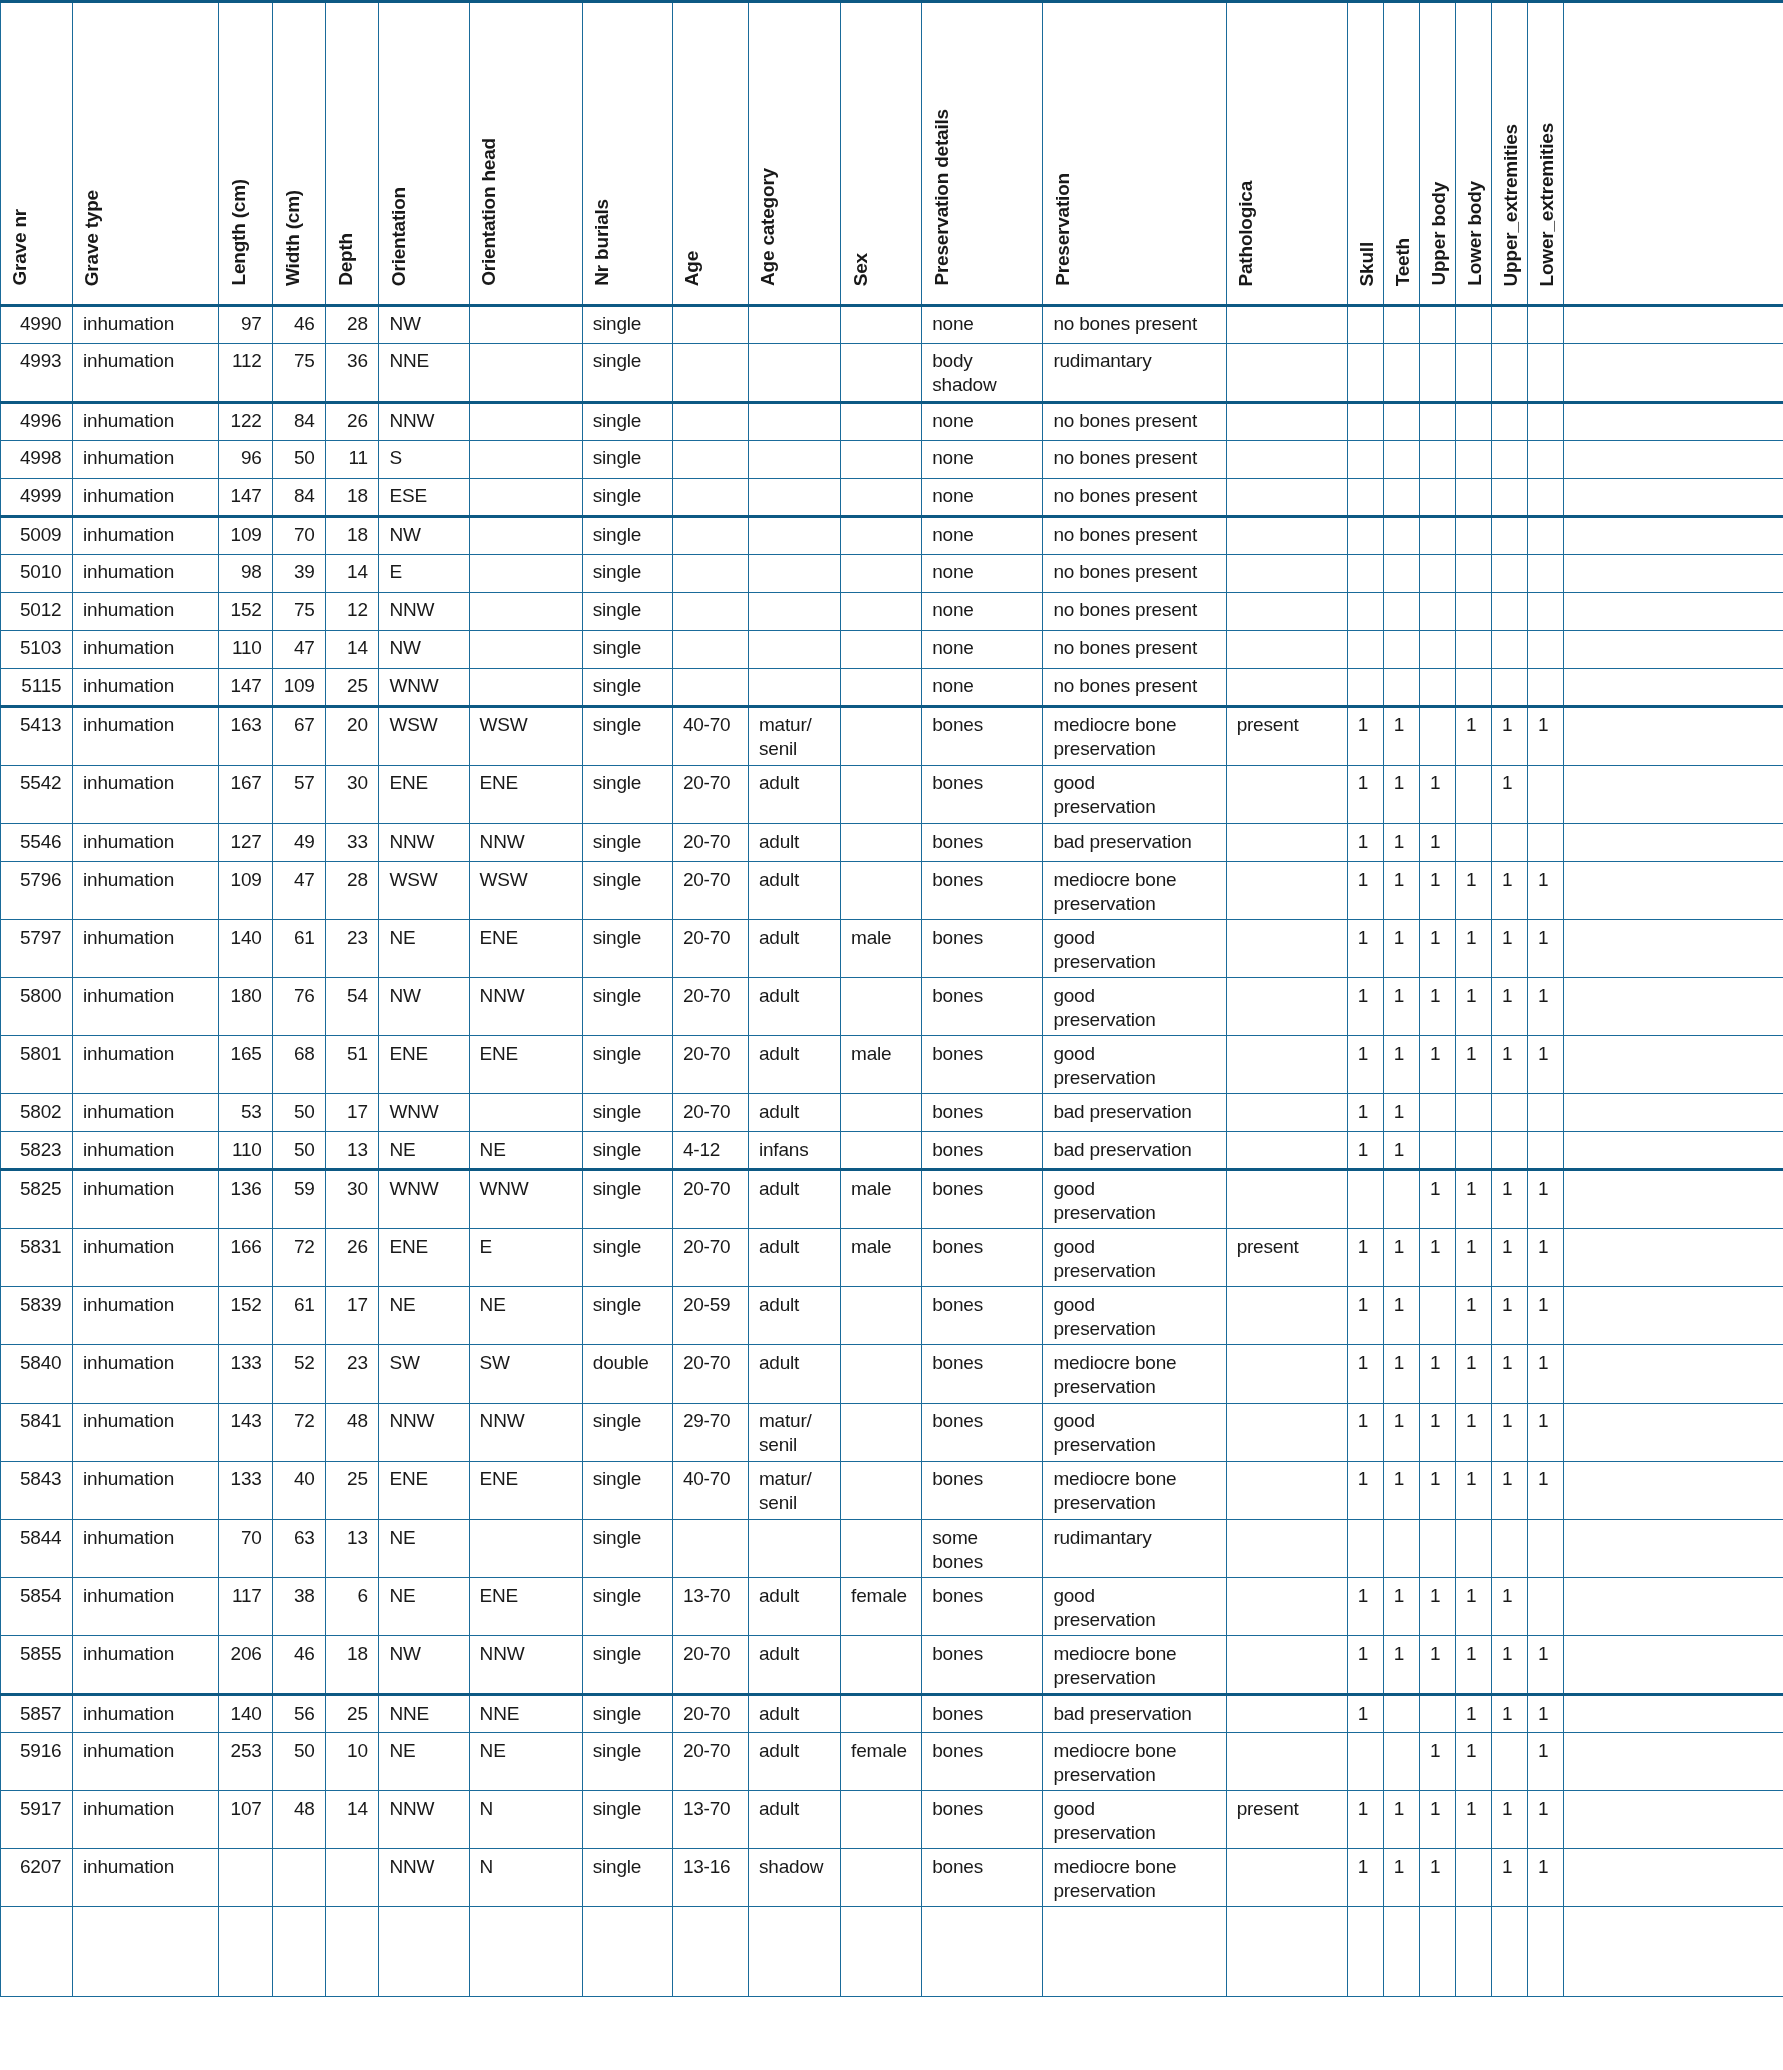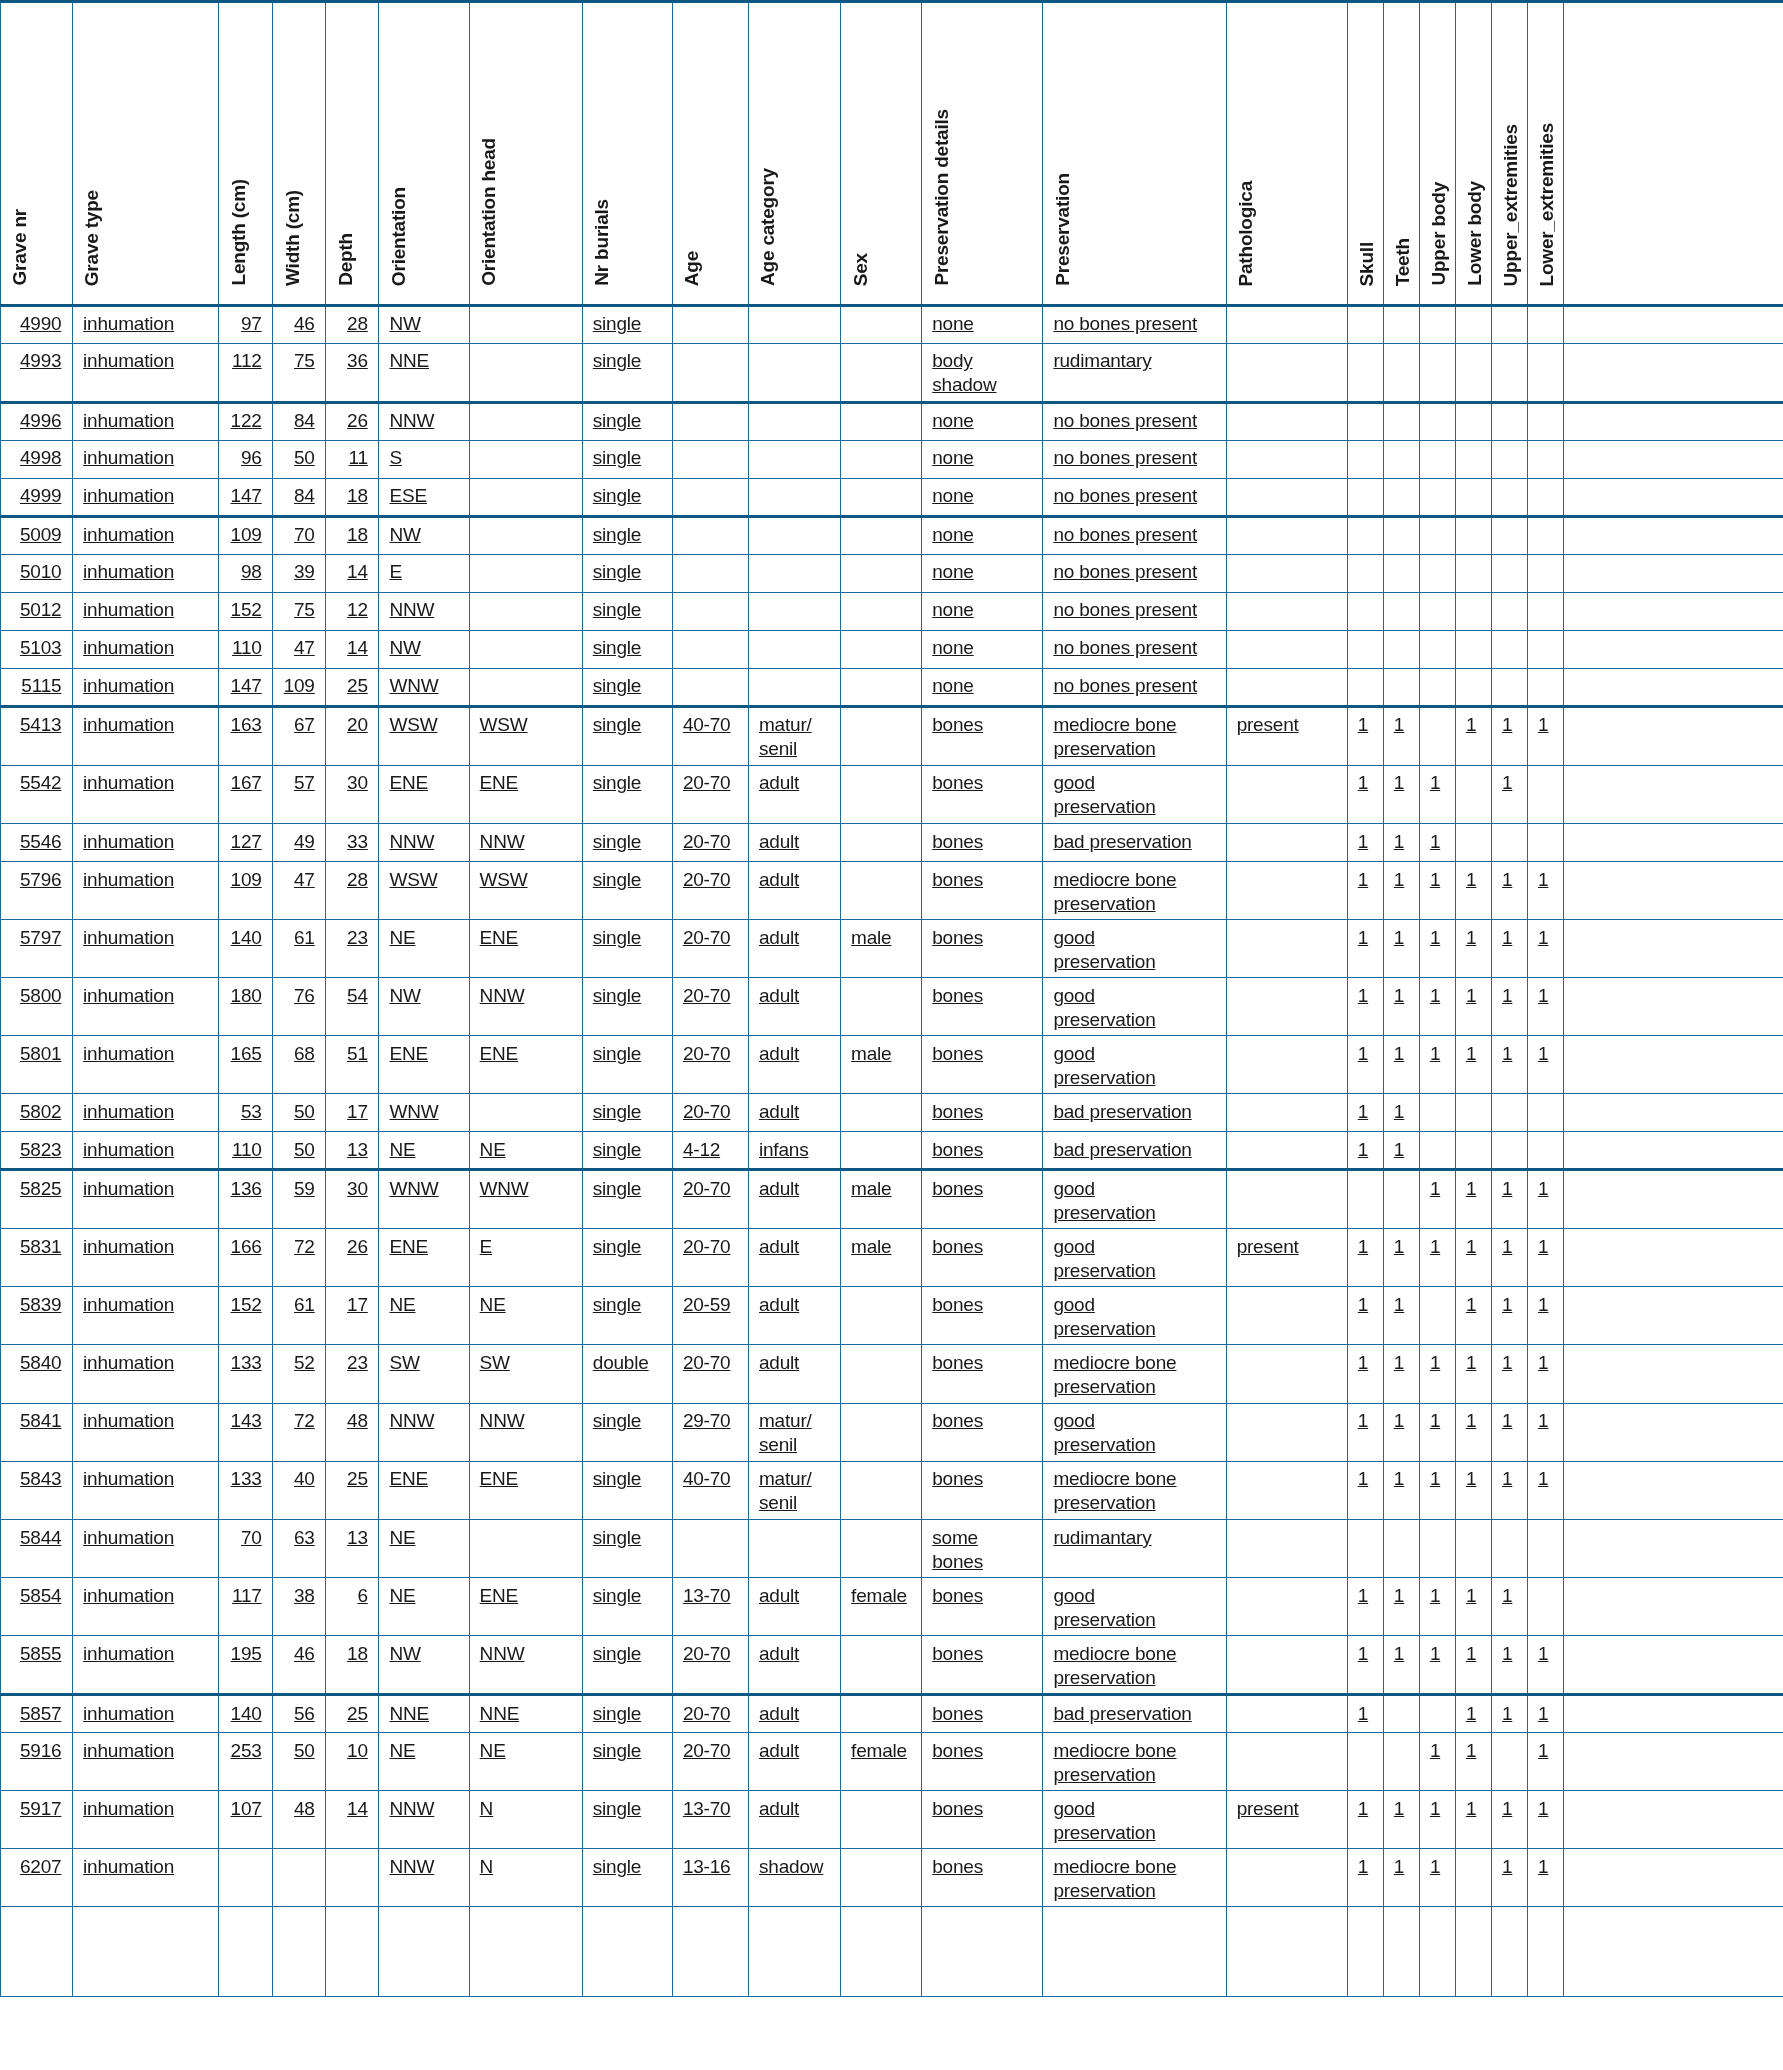--- a/index.html
+++ b/index.html
@@ -26,21 +26,21 @@
   th:last-child,td:last-child{border-right:none;}
   thead th{
     height:289px;vertical-align:bottom;text-align:left;
     padding:0 0 11.5px 7.4px;border-bottom:3.3px solid var(--border-dark);
     font-weight:bold;background:var(--bg);
   }
   .vlabel{
     writing-mode:vertical-rl;transform:rotate(180deg);
     white-space:nowrap;display:inline-block;letter-spacing:-0.2px;
   }
-  tbody tr{height:38px;text-decoration:underline;}
+  tbody tr{height:38px;}
   tbody tr.tail{height:90px;}
   tbody tr.sep > td{border-bottom:3.3px solid var(--border-dark);}
   td{
     vertical-align:top;text-align:left;
     padding:5.8px 5px 3.3px 10px;
     white-space:pre-line;letter-spacing:-0.2px;
   }
   
   td:nth-child(1),td:nth-child(3),td:nth-child(4),td:nth-child(5){
     text-align:right;padding-right:10.7px;padding-left:3.3px;
@@ -745,21 +745,21 @@
         <td>1</td>
         <td>1</td>
         <td>1</td>
         <td>1</td>
         <td></td>
         <td></td>
       </tr>
       <tr class="sep">
         <td>5855</td>
         <td>inhumation</td>
-        <td>195</td>
+        <td>206</td>
         <td>46</td>
         <td>18</td>
         <td>NW</td>
         <td>NNW</td>
         <td>single</td>
         <td>20-70</td>
         <td>adult</td>
         <td></td>
         <td>bones</td>
         <td>mediocre bone

